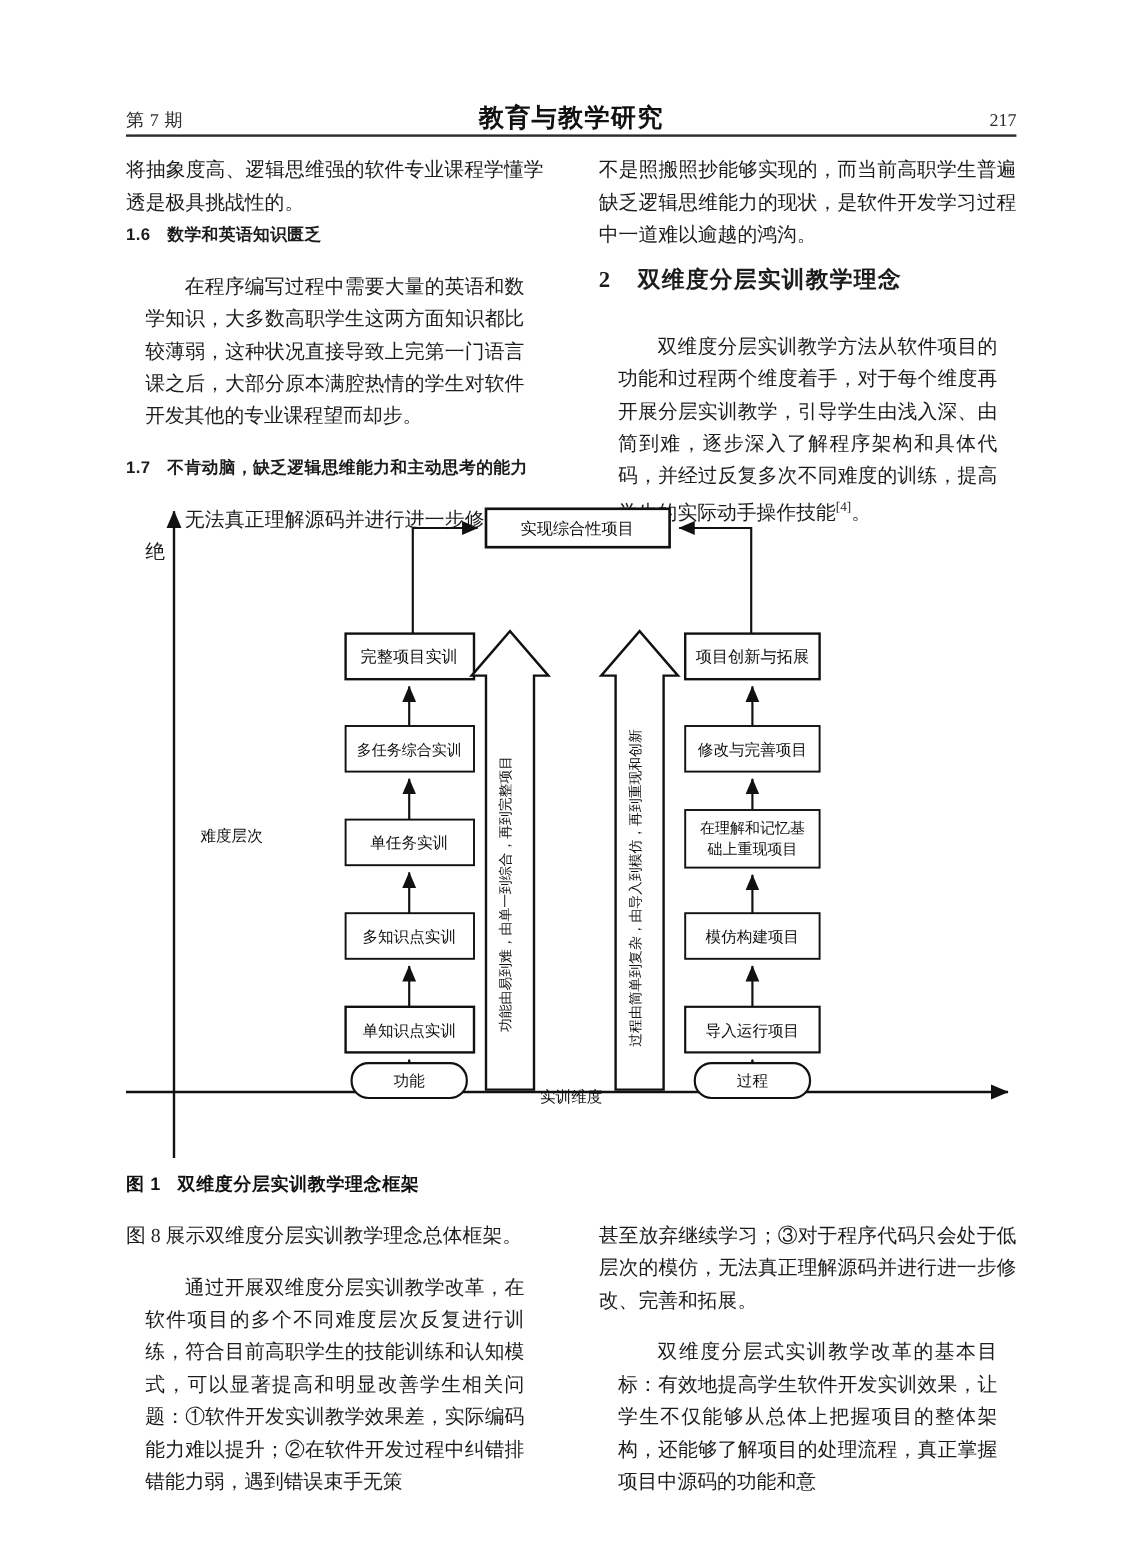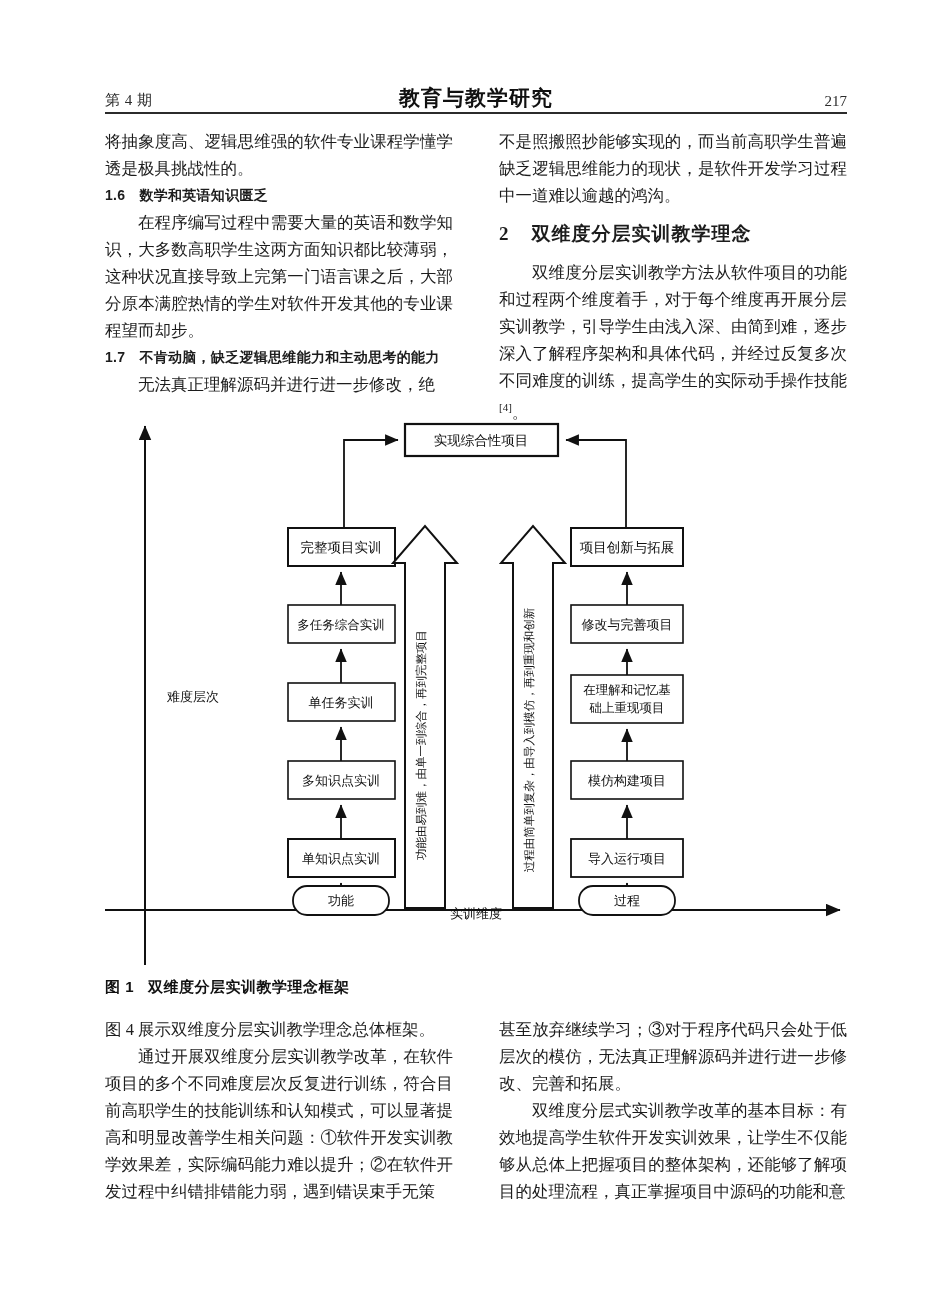--- a/index.html
+++ b/index.html
@@ -78,21 +78,21 @@
   .col-left  { left: 105px; }
   .col-right { left: 499px; }
 
   .col-top-left  { top: 128px; }
   .col-top-right { top: 128px; }
 
   .col-bot-left  { left: 105px; top: 1016px; width: 348px; }
   .col-bot-right { left: 499px; top: 1016px; width: 348px; }
 
   .p        { margin: 0; text-indent: 0; }
-  .p-indent { margin: 0; text-indent: 2em; }
+  .p-indent { margin: 16px; text-indent: 2em; }
 
   .head2 {
     font-weight: bold;
     font-size: 14px;
     line-height: 27px;
     font-family: "Liberation Sans", "DejaVu Sans", sans-serif;
     letter-spacing: 0.3px;
   }
   .head2 .num { margin-right: 14px; }
   .head1 {
@@ -147,21 +147,21 @@
     font-family: "Liberation Sans", "DejaVu Sans", sans-serif;
     fill: #111;
   }
 </style>
 </head>
 <body>
 
 <div class="page">
 
   <div class="runhead">
-    <span class="runhead-left">第 4 期</span>
+    <span class="runhead-left">第 7 期</span>
     <span class="runhead-center">教育与教学研究</span>
     <span class="runhead-right">217</span>
   </div>
   <div class="runrule"></div>
 
   <div class="col col-left col-top-left">
     <p class="p">将抽象度高、逻辑思维强的软件专业课程学懂学透是极具挑战性的。</p>
     <div class="head2">
       <span class="num">1.6</span><span>数学和英语知识匮乏</span>
     </div>
@@ -289,21 +289,21 @@
         <text x="522" y="485" font-size="13" text-anchor="middle">过程</text>
       </g>
     </svg>
   </div>
 
   <div class="figcap">
     <span class="cn">图 1</span><span>双维度分层实训教学理念框架</span>
   </div>
 
   <div class="col col-bot-left">
-    <p class="p">图 4 展示双维度分层实训教学理念总体框架。</p>
+    <p class="p">图 8 展示双维度分层实训教学理念总体框架。</p>
     <p class="p-indent">通过开展双维度分层实训教学改革，在软件项目的多个不同难度层次反复进行训练，符合目前高职学生的技能训练和认知模式，可以显著提高和明显改善学生相关问题：①软件开发实训教学效果差，实际编码能力难以提升；②在软件开发过程中纠错排错能力弱，遇到错误束手无策</p>
   </div>
 
   <div class="col col-bot-right">
     <p class="p">甚至放弃继续学习；③对于程序代码只会处于低层次的模仿，无法真正理解源码并进行进一步修改、完善和拓展。</p>
     <p class="p-indent">双维度分层式实训教学改革的基本目标：有效地提高学生软件开发实训效果，让学生不仅能够从总体上把握项目的整体架构，还能够了解项目的处理流程，真正掌握项目中源码的功能和意</p>
   </div>
 
 
 </div>

